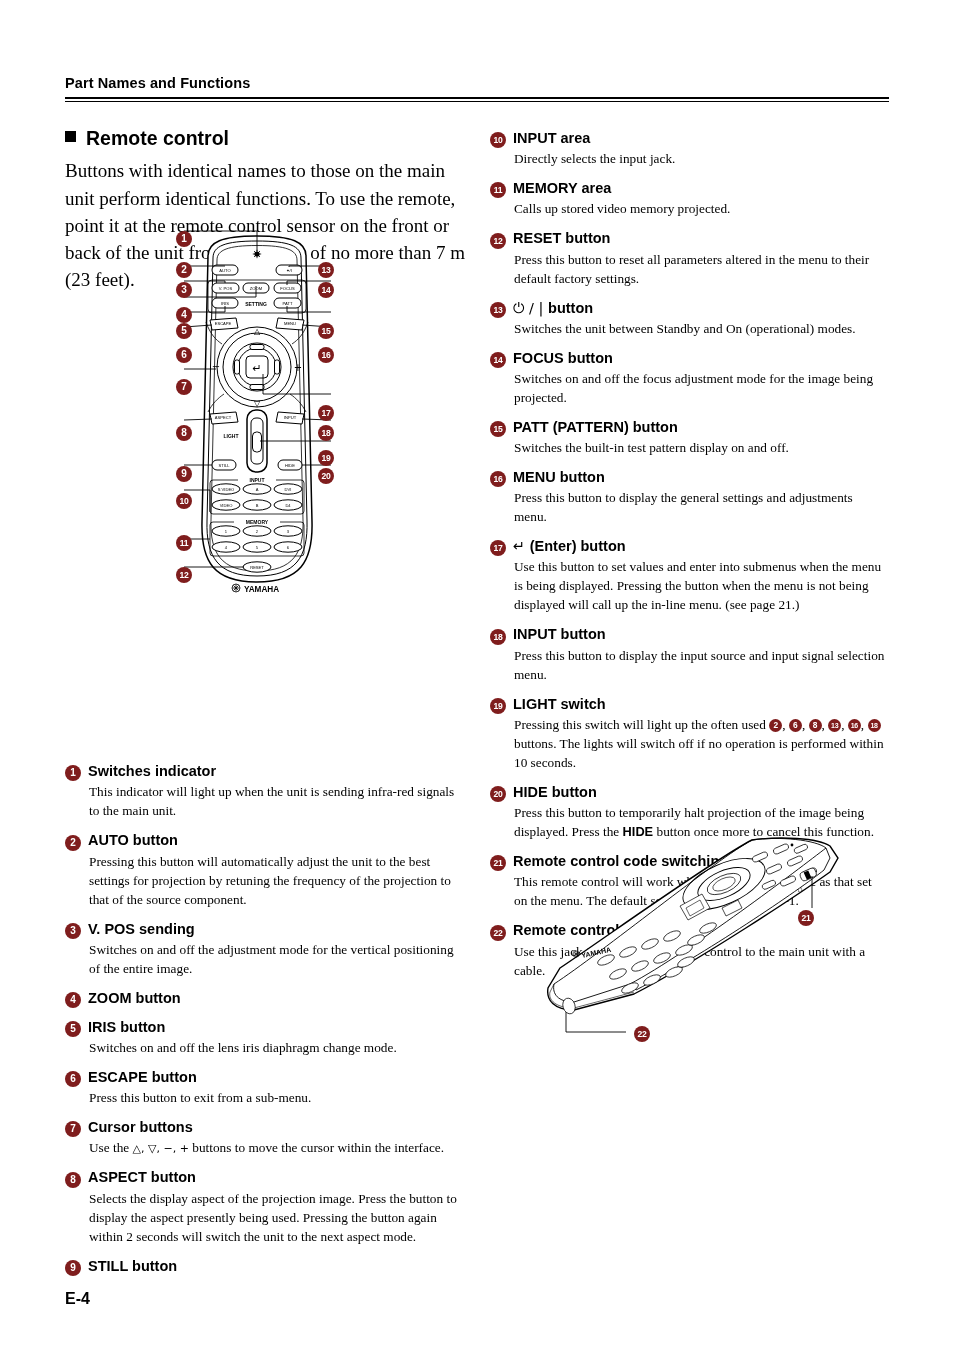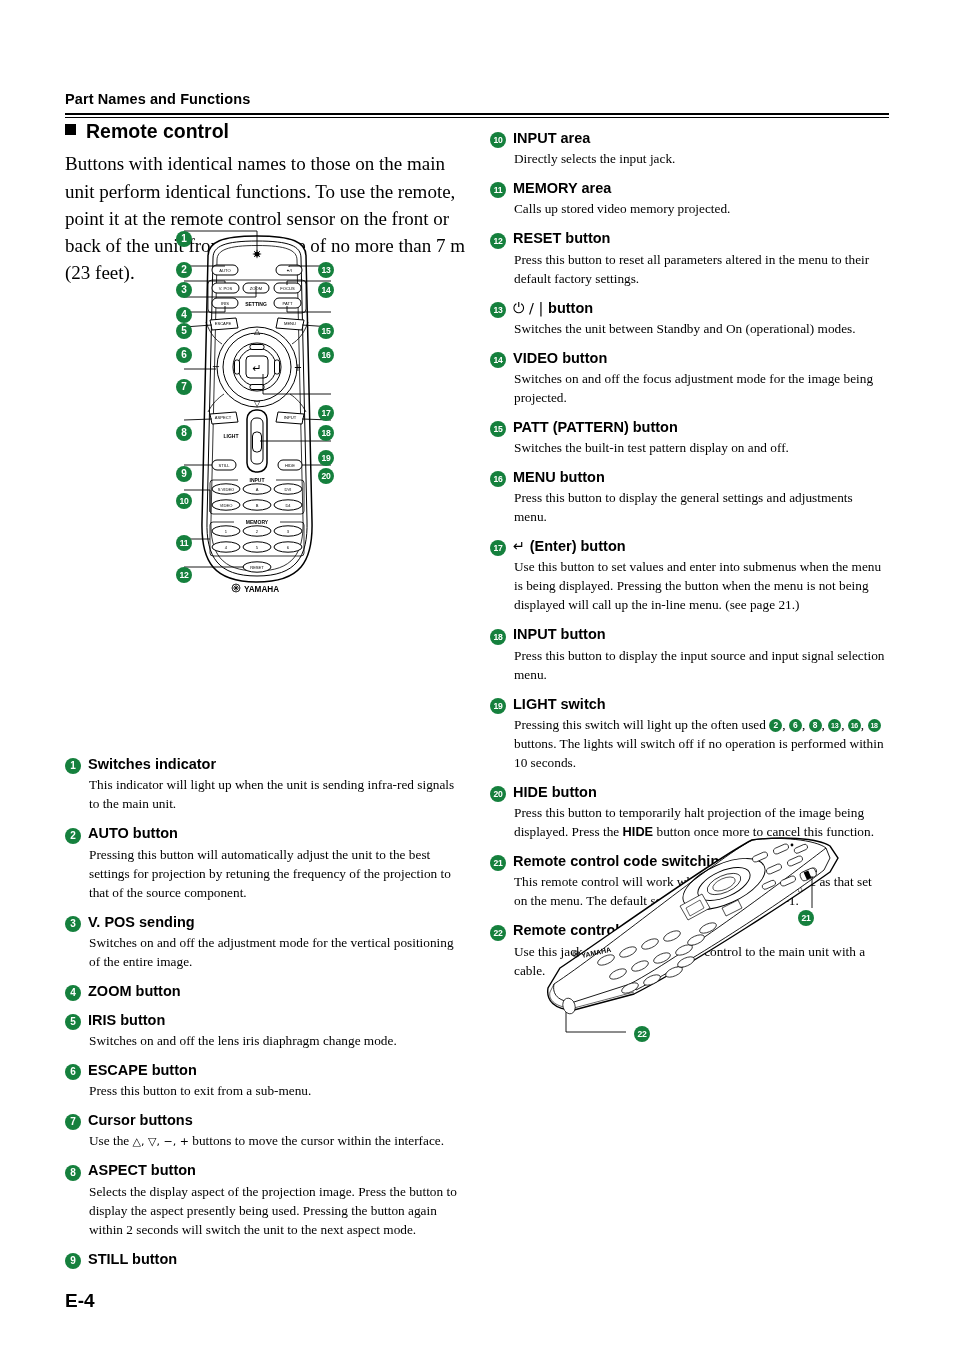--- a/index.html
+++ b/index.html
@@ -8,34 +8,34 @@
     width: 954px; height: 1351px;
     background: #ffffff;
     font-family: "Liberation Serif", serif;
     color: #000000;
     position: relative;
     overflow: hidden;
   }
   .page { position: relative; width: 954px; height: 1351px; padding: 0; }
 
   
-  .header-wrap { position:absolute; left:65px; top:92px; width:824px; }
+  .header-wrap { position:absolute; left:65px; top:76px; width:824px; }
   .header-title {
     font-family: "Liberation Sans", sans-serif;
     font-weight: bold;
     font-size: 14.5px;
     letter-spacing: 0.1px;
     color:#000;
     line-height: 1.1;
   }
   .header-rule { margin-top:5px; border-top:2.4px solid #000; height:3.2px; }
   .header-rule::after{ content:""; display:block; border-top:1.1px solid #000; margin-top:2.0px; }
 
   
-  .col-left  { position:absolute; left:65px;  top:120px; width:400px; }
+  .col-left  { position:absolute; left:65px;  top:127px; width:400px; }
   .col-right { position:absolute; left:490px; top:118px; width:400px; }
 
   
   .sec-head {
     font-family:"Liberation Sans", sans-serif;
     font-weight:bold;
     font-size:19.5px;
     line-height:1.15;
     display:flex; align-items:center; gap:10px;
     margin:0 0 8px 0;
@@ -65,42 +65,42 @@
     font-size:13.3px;
     line-height:1.43;
     margin: 2px 3px 0 24px;
   }
   .item-body b { font-family:"Liberation Sans", sans-serif; font-weight:bold; font-size:12.8px; }
   .tri { font-size:11px; }
 
   
   .cn {
     display:inline-block;
-    background:#15803d; color:#fff;
+    background:#7f1d1d; color:#fff;
     border-radius:50%;
     font-family:"Liberation Sans", sans-serif;
     font-weight:bold;
     text-align:center;
     vertical-align:middle;
   }
   .cn.s16 { width:16px; height:16px; line-height:16px; font-size:10px; }
   .cn.s16.wide { border-radius:50%; font-size:8.6px; letter-spacing:-0.4px; }
   .cn.s13 { width:13px;height:13px;line-height:13px;font-size:8.4px;}
   .cn.s13.wide{ font-size:7px; letter-spacing:-0.3px;}
 
   
   .diagram-main { position:absolute; left:150px; top:222px; width:215px; height:400px; }
   .diagram-side { position:absolute; left:530px; top:832px; width:350px; height:232px; }
   .diagram-main svg, .diagram-side svg { display:block; }
 
   
   .folio {
     position:absolute; left:65px; top:1290px;
     font-family:"Liberation Sans", sans-serif;
-    font-weight:bold; font-size:19px;
+    font-weight:bold; font-size:16px;
   }
   .pw { font-family:"DejaVu Sans", sans-serif; font-weight:normal; }
 </style>
 </head>
 <body>
 
 <div class="page">
 
   <div class="header-wrap">
     <div class="header-title">Part Names and Functions</div>
@@ -207,21 +207,21 @@
         <div class="item">
           <div class="item-head">
             <span class="num"><span class="cn s16 wide">13</span></span>
             <span><span class="pw">⏻ / | </span>button</span>
           </div>
           <div class="item-body">Switches the unit between Standby and On (operational) modes.</div>
         </div>
         <div class="item">
           <div class="item-head">
             <span class="num"><span class="cn s16 wide">14</span></span>
-            <span>VIDEO button</span>
+            <span>FOCUS button</span>
           </div>
           <div class="item-body">Switches on and off the focus adjustment mode for the image being projected.</div>
         </div>
         <div class="item">
           <div class="item-head">
             <span class="num"><span class="cn s16 wide">15</span></span>
             <span>PATT (PATTERN) button</span>
           </div>
           <div class="item-body">Switches the built-in test pattern display on and off.</div>
         </div>

